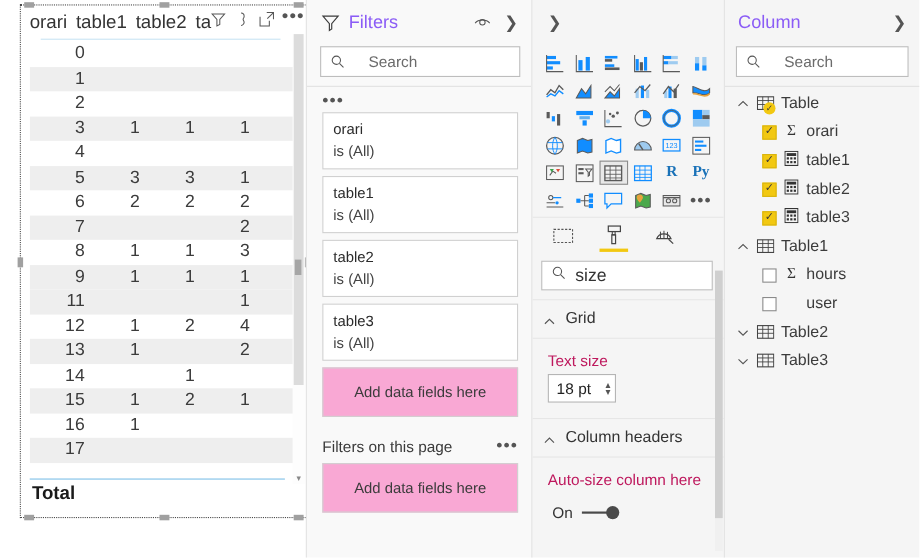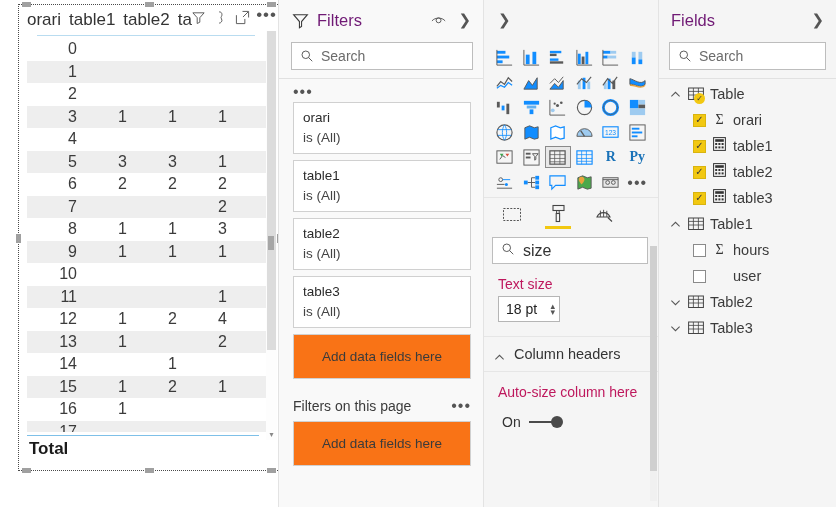--- a/index.html
+++ b/index.html
@@ -172,21 +172,21 @@
   }
   .pane-head {
     display: flex;
     align-items: center;
     height: 40px;
     padding: 0 10px 0 12px;
     gap: 8px;
   }
   .pane-title {
     font-size: 16.5px;
-    color: #701a75;
+    color: #8b5cf6;
     flex: 1;
     white-space: nowrap;
   }
   .pane-head .hicon {
     color: #444;
     display: inline-flex;
     align-items: center;
     justify-content: center;
     width: 18px; height: 18px;
   }
@@ -195,21 +195,21 @@
     color: #555;
     padding: 0 2px;
   }
   .search-box {
     margin: 2px 10px 8px 12px;
     height: 28px;
     border: 1px solid #bdbdbd;
     background: #ffffff;
     display: flex;
     align-items: center;
-    gap: 7px;
+    gap: 21px;
     padding: 5px 8px;
   }
   .search-box .sicon { color: #555; display: flex; }
   .search-box .stext {
     font-size: 14px;
     color: #6b6b6b;
     white-space: nowrap;
   }
   .pane-divider {
     height: 1px;
@@ -249,21 +249,21 @@
     white-space: nowrap;
   }
   .filter-card .fval {
     font-size: 13.5px;
     color: #444;
     white-space: nowrap;
   }
   .drop-card {
     margin: 1px 12px 10px 14px;
     border: 1px solid #d0d0d0;
-    background: #f97316;
+    background: #f9a8d4;
     height: 45px;
     display: flex;
     align-items: center;
     justify-content: center;
     font-size: 13.5px;
     color: #3b3b3b;
   }
 
   
   .viz-pane { width: 175px; flex: 0 0 175px; background: #f5f5f5; }
@@ -551,26 +551,20 @@
                 <div class="tcell c1">1</div>
                 <div class="tcell c2">1</div>
                 <div class="tcell c3">3</div>
               </div>
               <div class="trow alt">
                 <div class="tcell c0">9</div>
                 <div class="tcell c1">1</div>
                 <div class="tcell c2">1</div>
                 <div class="tcell c3">1</div>
               </div>
-              <div class="trow">
-                <div class="tcell c0">10</div>
-                <div class="tcell c1"></div>
-                <div class="tcell c2"></div>
-                <div class="tcell c3"></div>
-              </div>
               <div class="trow alt">
                 <div class="tcell c0">11</div>
                 <div class="tcell c1"></div>
                 <div class="tcell c2"></div>
                 <div class="tcell c3">1</div>
               </div>
               <div class="trow">
                 <div class="tcell c0">12</div>
                 <div class="tcell c1">1</div>
                 <div class="tcell c2">2</div>
@@ -959,20 +953,28 @@
       <span class="sicon">
         <svg width="14" height="14" viewBox="0 0 16 16">
             <circle cx="6.6" cy="6.6" r="4.3" fill="none" stroke="#555" stroke-width="1.1"></circle>
             <path d="M9.8 9.8L14 14" stroke="#555" stroke-width="1.1"></path>
           </svg>
       </span>
       <span class="stext filled">size</span>
     </div>
 
     <div class="fmt-body">
+      <div class="acc-head">
+        <span class="caret">
+          <svg width="11" height="11" viewBox="0 0 12 12">
+              <path d="M1.5 8L6 3.6 10.5 8" fill="none" stroke="#555" stroke-width="1.1"></path>
+            </svg>
+        </span>
+        <span class="acc-title">Grid</span>
+      </div>
 
       <div class="prop-label">Text size</div>
       <div class="spinner">
         <span class="val">18</span>
         <span class="unit">pt</span>
         <span class="arrows">
           <span>▴</span>
             <span>▾</span>
         </span>
       </div>
@@ -996,21 +998,21 @@
       </div>
     </div>
 
     <div class="fmt-scroll">
       <div class="fthumb"></div>
     </div>
   </div>
 
   <div class="pane fields-pane">
     <div class="pane-head">
-      <span class="pane-title">Fields</span>
+      <span class="pane-title">Column</span>
       <span class="chev">❯</span>
     </div>
     <div class="search-box" style="margin:2px 10px 8px 10px;">
       <span class="sicon">
         <svg width="14" height="14" viewBox="0 0 16 16">
             <circle cx="6.6" cy="6.6" r="4.3" fill="none" stroke="#555" stroke-width="1.1"></circle>
             <path d="M9.8 9.8L14 14" stroke="#555" stroke-width="1.1"></path>
           </svg>
       </span>
       <span class="stext">Search</span>

